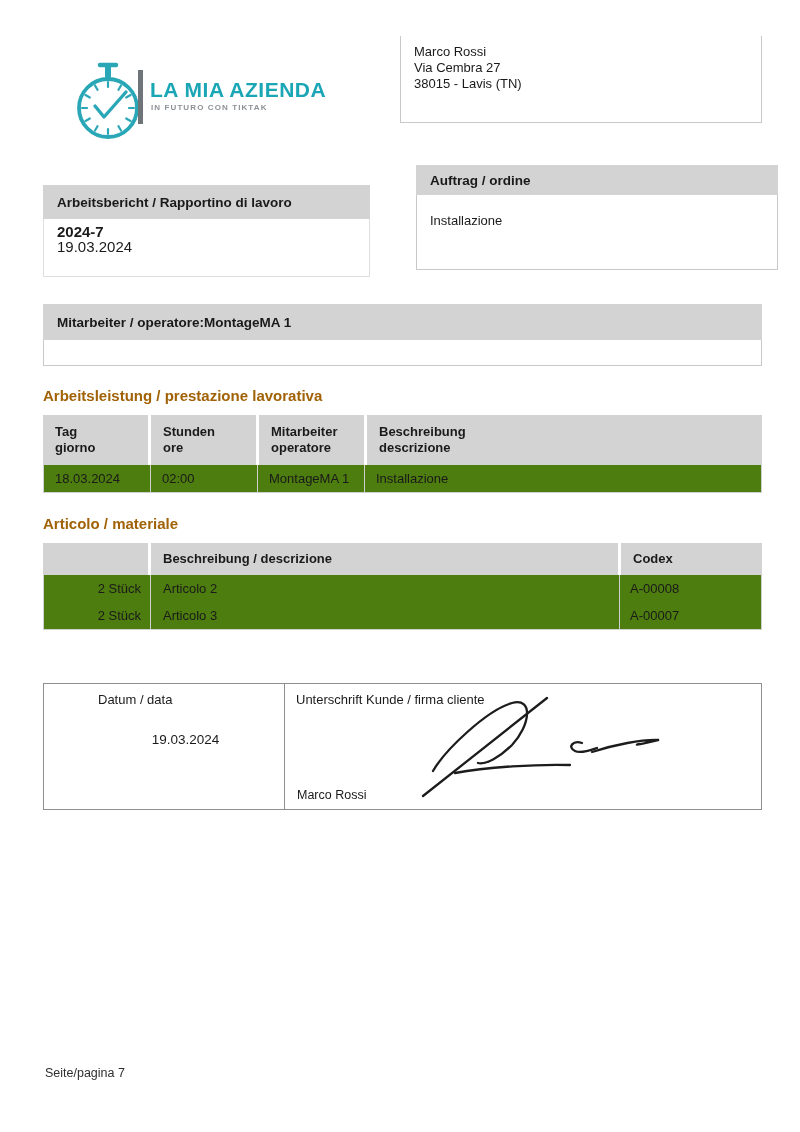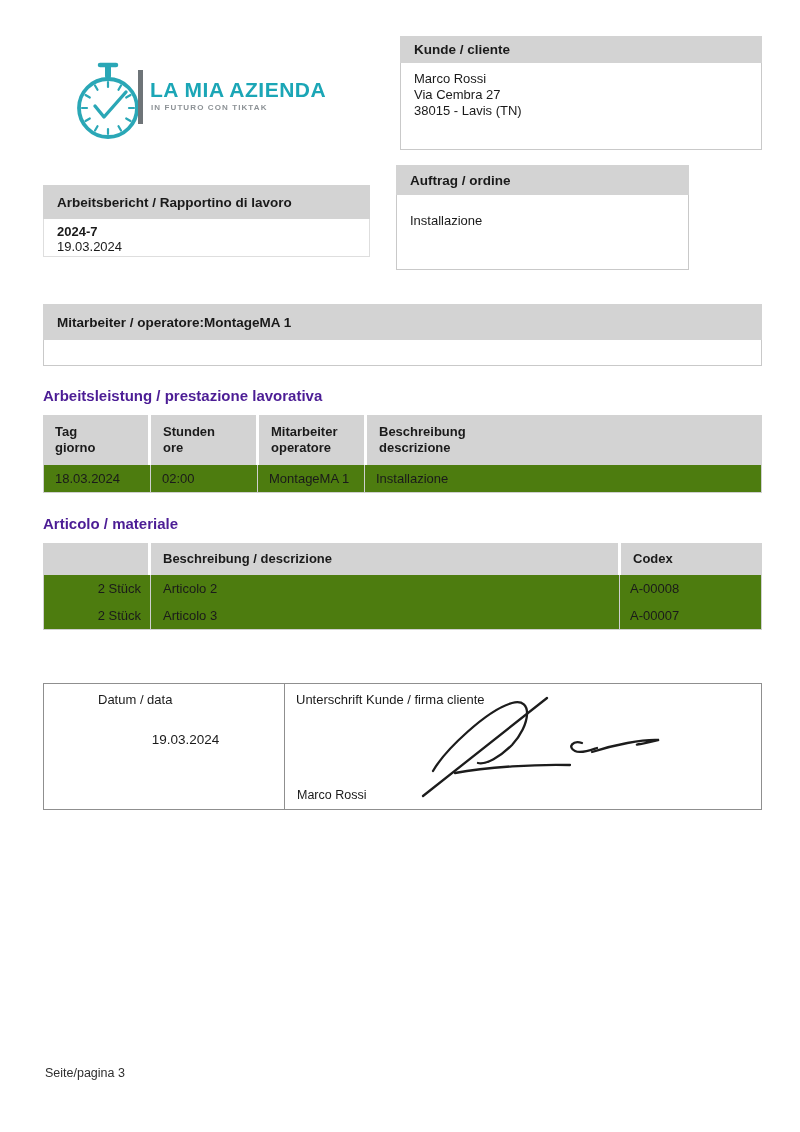--- a/index.html
+++ b/index.html
@@ -15,35 +15,35 @@
   .logo-subtitle { position:absolute; left:89px; top:45px; font-size:8px; font-weight:bold; color:#8d9296; letter-spacing:1.1px; white-space:nowrap; }
 
   
   .gbar { background:#d3d3d3; display:flex; align-items:center; padding-left:14px; font-weight:bold; font-size:13.5px; }
   .bbody { background:#fff; border:1px solid #c9c9c9; border-top:none; }
 
   .customer-box { position:absolute; left:400px; top:36px; width:362px; }
   .customer-box .gbar { height:27px; }
   .customer-box .bbody { height:87px; padding:8px 13px 0 13px; font-size:13px; line-height:16px; }
 
-  .order-box { position:absolute; left:396px; top:165px; width:293px; }
+  .order-box { position:absolute; left:416px; top:165px; width:362px; }
   .order-box .gbar { height:30px; }
   .order-box .bbody { height:75px; padding:18px 13px 0 13px; font-size:13px; }
 
   .report-box { position:absolute; left:43px; top:185px; width:327px;border-radius:10px; }
   .report-box .gbar { height:34px; }
-  .report-box .bbody { height:38px; padding:5px 13px 0 13px; font-size:13px; line-height:15px; border-color:#dedede; }
+  .report-box .bbody { height:58px; padding:5px 13px 0 13px; font-size:15px; line-height:15px; border-color:#dedede; }
   .report-number { font-weight:bold; }
 
   .operator-box { position:absolute; left:43px; top:304px; width:719px; }
   .operator-box .gbar { height:36px; }
   .operator-box .bbody { height:26px; }
 
   
-  .section-title { position:absolute; left:43px; font-size:15px; font-weight:bold; color:#4c1d95; }
+  .section-title { position:absolute; left:43px; font-size:15px; font-weight:bold; color:#a16207; }
 
   
   .wtable { position:absolute; left:43px; top:415px; width:719px; }
   .thead { display:flex; gap:3px; }
   .thead .hc { background:#d3d3d3; font-weight:bold; font-size:13px; line-height:16px; padding:9px 0 0 12px; }
   .wtable .thead .hc { height:50px; }
   .w1 { width:105px; } .w2 { width:105px; } .w3 { width:105px; } .w4 { flex:1; }
   .tbody { border:1px solid #cfcfcf; border-top:none; background:#4d7c0f; }
   .trow { display:flex; font-size:13px; }
   .wtable .trow { height:27px; align-items:center; }
@@ -101,21 +101,20 @@
         </g>
         <polyline points="25,44 34,55 56,30" stroke-width="3.4" stroke-linejoin="round"></polyline>
       </g>
     </svg>
     <div class="logo-divider"></div>
     <div class="logo-title">LA MIA AZIENDA</div>
     <div class="logo-subtitle">IN FUTURO CON TIKTAK</div>
   </div>
 
   <div class="customer-box">
-    <div class="gbar">Kunde / cliente</div>
     <div class="bbody">
       <div>Marco Rossi</div>
       <div>Via Cembra 27</div>
       <div>38015 - Lavis (TN)</div>
     </div>
   </div>
 
   <div class="order-box">
     <div class="gbar">Auftrag / ordine</div>
     <div class="bbody">Installazione</div>
@@ -200,15 +199,15 @@
           <path d="M162,6 L38,104"></path>
           <path d="M70,81 C102,75 152,72 185,73"></path>
           <path d="M197,51 C188,48 182,55 190,59 C196,62 206,58 212,56"></path>
           <path d="M207,60 C228,53 258,47 274,48 C262,51 246,54 254,52"></path>
         </g>
       </svg>
       <div class="sig-name">Marco Rossi</div>
     </div>
   </div>
 
-  <div class="footer">Seite/pagina 3</div>
+  <div class="footer">Seite/pagina 7</div>
 
 </div>
 
 </body></html>

